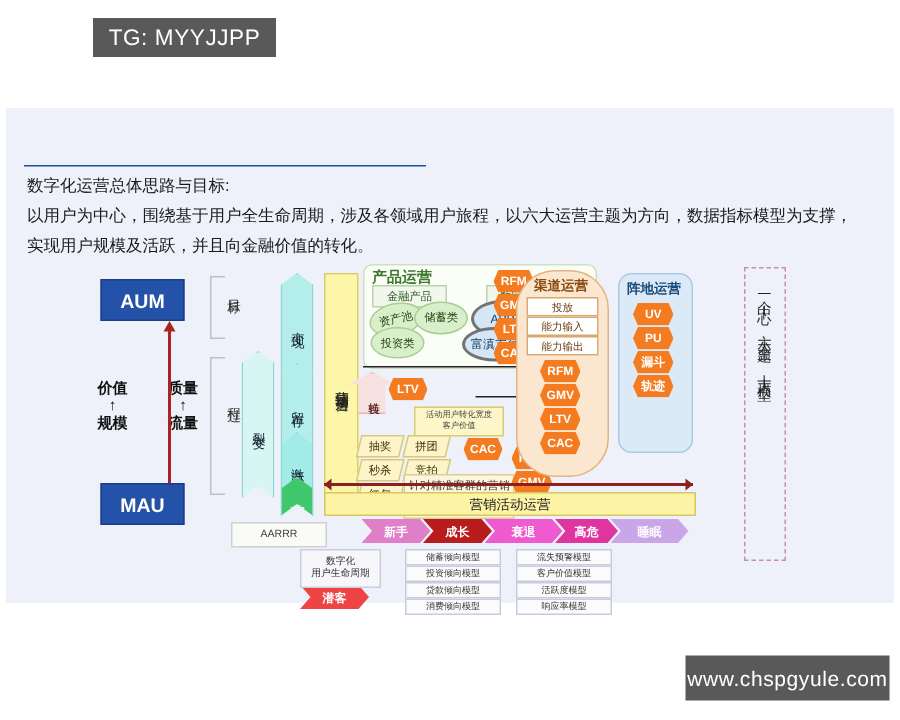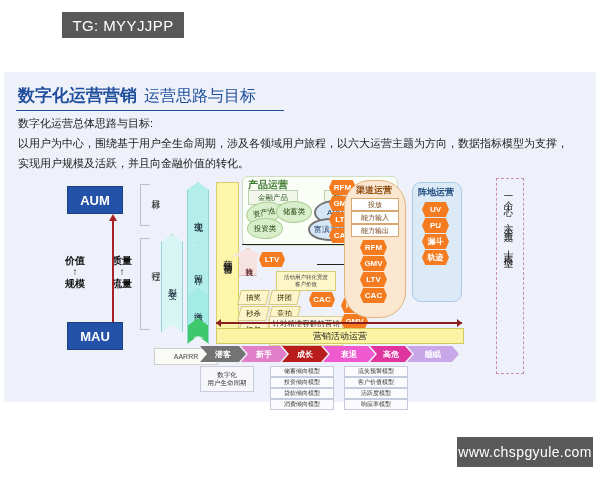--- a/index.html
+++ b/index.html
@@ -34,21 +34,21 @@
 
   
   .kpi{
     position:absolute;background:#2352a8;border:1px solid #1b3f85;
     color:#fff;font-weight:bold;font-size:13px;
     display:flex;align-items:center;justify-content:center;
   }
   #aum{left:63px;top:10px;width:54px;height:26px;}
   #mau{left:63px;top:146px;width:54px;height:26px;}
 
-  .vlabel{position:absolute;text-align:center;font-size:10px;color:#111;font-weight:bold;line-height:13px;}
+  .vlabel{position:absolute;text-align:center;font-size:10px;color:#111;font-weight:bold;line-height:13px;font-family:Liberation Mono, monospace;}
   #vlab{left:52px;top:78px;width:38px;}
   #qlab{left:99px;top:78px;width:38px;}
   .arrow-up{font-size:10px;line-height:10px;}
 
   #redline{position:absolute;left:108px;top:44px;width:2px;height:102px;background:#aa2222;}
   #redline:after{content:"";position:absolute;left:-3px;top:-6px;
     border-left:4px solid transparent;border-right:4px solid transparent;border-bottom:7px solid #aa2222;}
 
   
   .bracket{position:absolute;border:1px solid #b9bfd0;border-right:none;}
@@ -193,24 +193,20 @@
   .mb-col2{left:340px;}
 </style>
 </head>
 <body>
 
 <div class="wm" id="wm-top">TG: MYYJJPP</div>
 <div class="wm" id="wm-bottom">www.chspgyule.com</div>
 
 <div class="slide">
 
-  <div class="title-row">
-    <span class="t1">数字化运营营销</span>
-    <span class="t2">运营思路与目标</span>
-  </div>
   <div class="title-underline"></div>
 
   <div class="body-text" id="bt1">以用户为中心，围绕基于用户全生命周期，涉及各领域用户旅程，以六大运营主题为方向，数据指标模型为支撑，</div>
   <div class="body-text" id="bt0">数字化运营总体思路与目标:</div>
   <div class="body-text" id="bt2">实现用户规模及活跃，并且向金融价值的转化。</div>
 
   <div class="canvas">
 
     <div class="kpi" id="mau">MAU</div>
     <div class="kpi" id="aum">AUM</div>
@@ -320,21 +316,21 @@
       <div class="hx">轨迹</div>
     </div>
 
     <div id="right-panel"></div>
     <div id="right-text">一个中心 六大主题 十大模型</div>
 
     <div id="span-arrow"></div>
     <div id="mkt-band">营销活动运营</div>
 
     <div id="lifecycle">
-        <div class="lc" style="background: #737373; width: 46px;">潜客</div>
+        <div class="lc" style="background: #ef4444; width: 46px; margin-top: 44px;">潜客</div>
         <div class="lc" style="background: rgb(224, 126, 199); width: 46px;">新手</div>
         <div class="lc" style="background: #b91c1c; width: 46px;">成长</div>
         <div class="lc" style="background: rgb(240, 90, 208); width: 52px;">衰退</div>
         <div class="lc" style="background: rgb(224, 52, 159); width: 42px;">高危</div>
         <div class="lc" style="background: rgb(201, 166, 232); width: 52px;">睡眠</div>
       </div>
 
     <div id="lc-note">
       <span>数字化</span>
       <span>用户生命周期</span>

